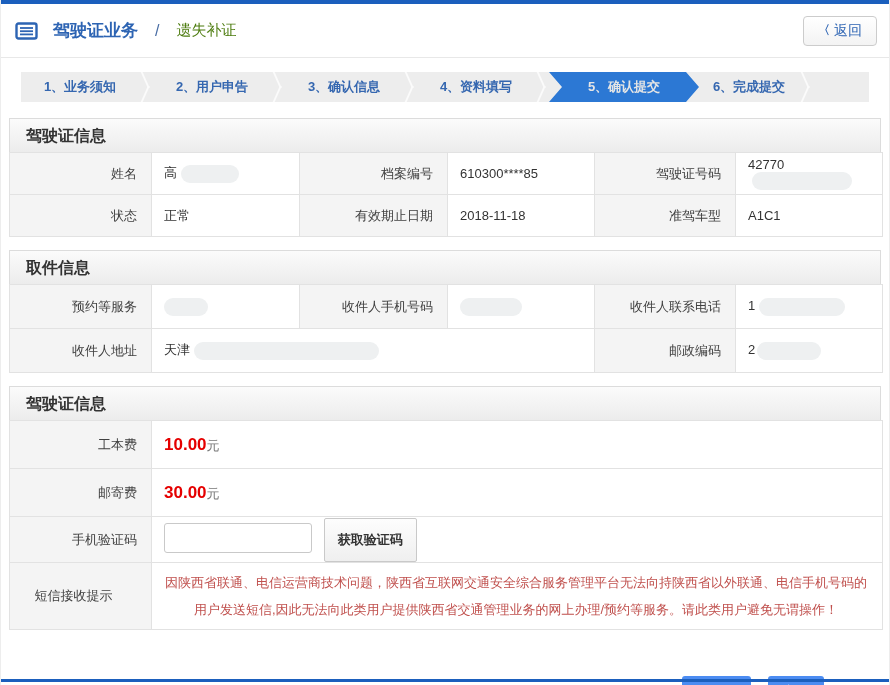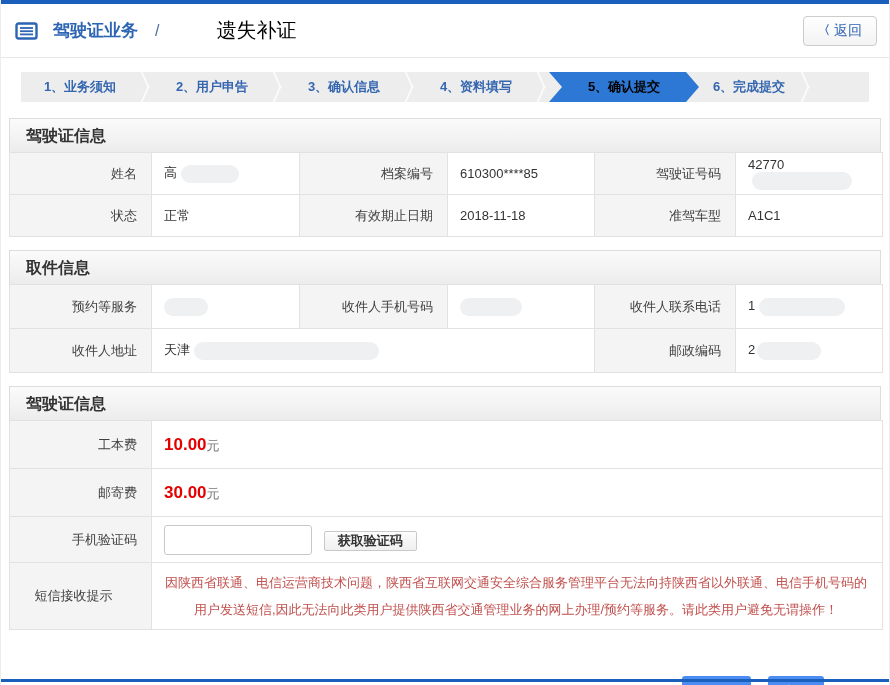--- a/index.html
+++ b/index.html
@@ -11,30 +11,30 @@
   .page { width:890px; height:685px; border-left:1px solid #ededed; border-right:1px solid #ededed; position:relative; }
   .topline { height:4px; background:#1b5fbd; }
   .bottomline { position:absolute; left:0; right:0; top:679px; height:3px; background:#1b5fbd; }
 
   
   .header { height:54px; display:flex; align-items:center; justify-content:space-between;
             padding:0 12px 0 14px; border-bottom:1px solid #e8e8e8; }
   .hd-left { display:flex; align-items:center; gap:15px; }
   .hd-title { color:#2d64b3; font-size:17px; font-weight:bold; }
   .hd-sep { color:#4a6ea5; font-size:16px; margin:0 2px; }
-  .hd-sub { color:#000000; font-size:20px;margin-left:40px; }
+  .hd-sub { color:#4d7c0f; font-size:15px; }
   .back-btn { display:inline-flex; align-items:center; gap:4px; height:30px; padding:0 14px;
               border:1px solid #ccc; border-radius:4px; background:linear-gradient(#ffffff,#f3f3f3);
               color:#2d64b3; font-size:14px; cursor:pointer; font-family:inherit; }
   .back-chev { font-size:12px; font-weight:bold; }
 
   
   .steps { margin:14px 20px 16px; height:30px; background:#ededed; display:flex; align-items:stretch; overflow:hidden; }
   .step { width:118px; line-height:30px; text-align:center; color:#3567b0; font-weight:bold; font-size:13px; white-space:nowrap; }
-  .step.active { width:150px; background:#2c78d4; color:#000000;
+  .step.active { width:150px; background:#2c78d4; color:#e5e5e5;
        clip-path: polygon(0 0, calc(100% - 13px) 0, 100% 50%, calc(100% - 13px) 100%, 0 100%, 13px 50%); }
   .step.last { width:100px; }
   .sep { width:14px; position:relative; }
   .sep::before, .sep::after { content:""; position:absolute; left:5px; width:2px; height:17px; background:#fbfbfb; }
   .sep::before { top:-1px; transform:skewX(24deg); }
   .sep::after { bottom:-1px; transform:skewX(-24deg); }
   .steps-fill { flex:1; }
 
   
   .sec { margin:0 8px 13px; }
@@ -50,21 +50,21 @@
   tr.r48 td { height:48px; }
   tr.r64 td { height:64px;text-align:center; }
 
   .rd { display:inline-block; vertical-align:middle; height:18px; border-radius:9px; background:#eef0f1; margin-left:4px; }
 
   .amount { color:#e50000; font-weight:bold; font-size:17px; }
   .unit { color:#777; font-size:13px; }
 
   .code-input { width:148px; height:30px; border:1px solid #c9c9c9; border-radius:3px; padding:0 6px;
                 font-family:inherit; font-size:13px; }
-  .code-btn { height:20px; margin-left:8px; padding:0 13px; border:1px solid #c9c9c9; border-radius:2px;
+  .code-btn { height:44px; margin-left:8px; padding:0 13px; border:1px solid #c9c9c9; border-radius:2px;
               background:linear-gradient(#fdfdfd,#efefef); color:#333; font-size:13px; font-weight:bold;
               cursor:pointer; font-family:inherit; vertical-align:middle; }
 
   .notice { color:#c0504d; line-height:27px; padding:6px 14px 6px 12px; font-size:13px; }
 
   
   .footer { text-align:right; padding:33px 65px 0 0; }
   .btn-blue { height:31px; min-width:50px; padding:0 15px; margin-left:13px; border:none; border-radius:3px;
               background:#4b8cf2; color:#fff; font-size:13px; font-weight:bold; cursor:pointer; font-family:inherit; }
 </style>

